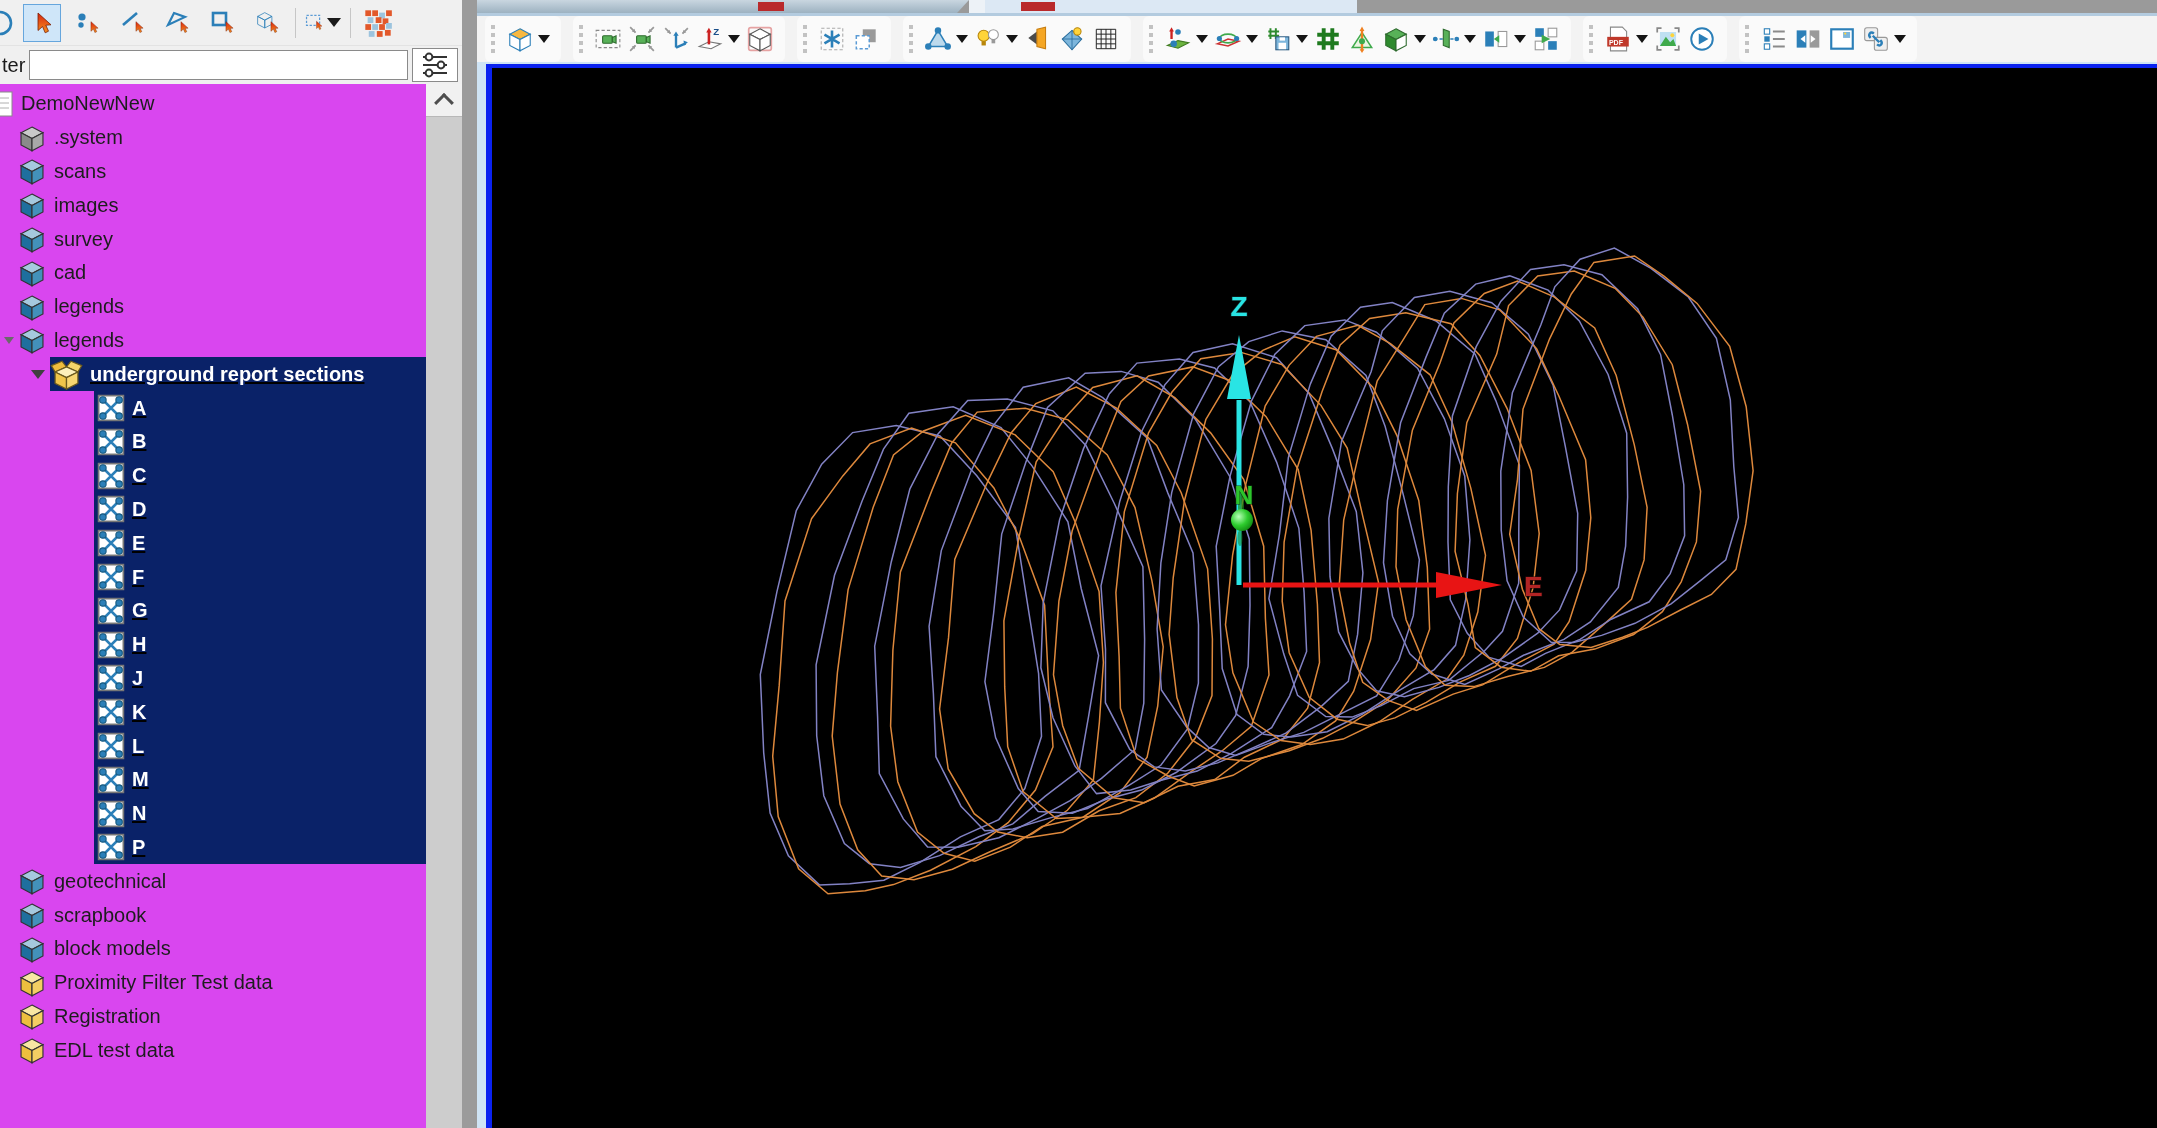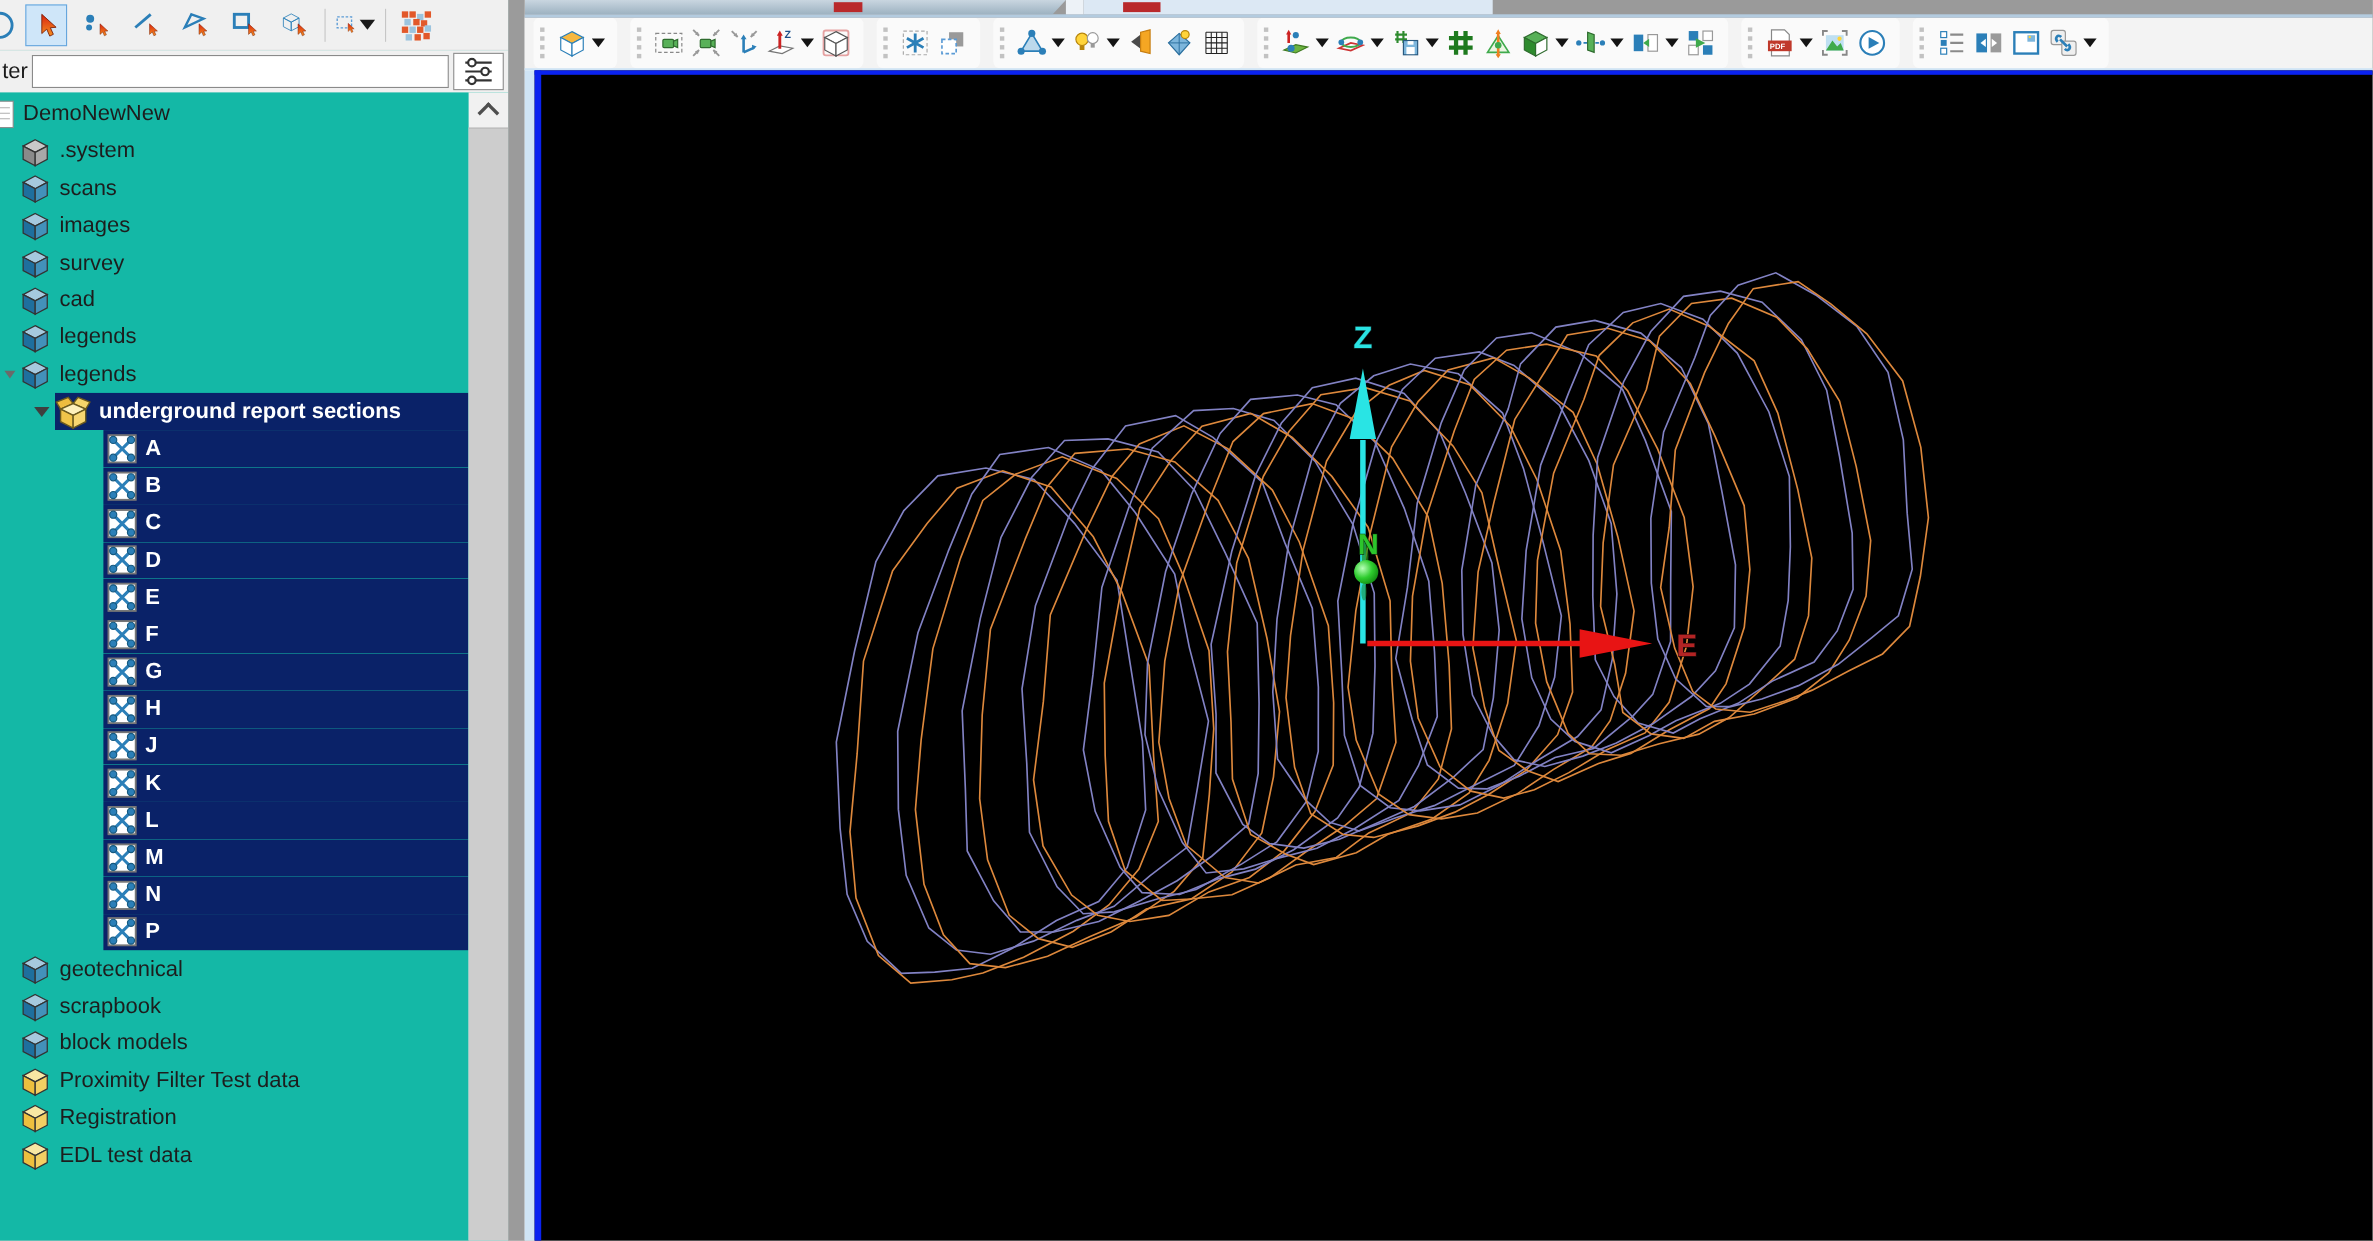--- a/index.html
+++ b/index.html
@@ -1,34 +1,34 @@
 <!DOCTYPE html>
 <html><head>
 <meta charset="utf-8">
 <style>
   html,body{margin:0;padding:0;}
   body{width:2157px;height:1128px;position:relative;overflow:hidden;background:#fff;
        font-family:"Liberation Sans",sans-serif;-webkit-font-smoothing:antialiased;}
   
-  #left-panel{position:absolute;left:0;top:0;width:462px;height:1128px;background:#14b8a6;overflow:hidden;}
+  #left-panel{position:absolute;left:0;top:0;width:462px;height:1128px;background:#d946ef;overflow:hidden;}
   #left-toolbar{height:45px;background:#f0f0f0;display:flex;align-items:center;gap:9px;overflow:hidden;border-bottom:1px solid #e3e3e3;}
   .lt-btn{width:36px;height:36px;display:flex;align-items:center;justify-content:center;flex:0 0 auto;}
   .lt-btn.active{background:#cfe6f9;border:1px solid #66a6dd;width:36px;height:36px;}
   .lt-sep{width:1px;height:30px;background:#c6c6c6;flex:0 0 auto;}
   .lt-dd{width:0;height:0;border-left:7px solid transparent;border-right:7px solid transparent;border-top:9px solid #1a1a1a;margin-left:2px;}
   #filter-row{height:38px;background:#f0f0f0;display:flex;align-items:center;gap:4px;padding:0 4px 0 2px;}
   #filter-label{font-size:20px;color:#1a1a1a;flex:0 0 auto;}
   #filter-input{flex:1;height:28px;border:1px solid #8a8a8a;background:#fff;font-size:18px;padding:0 6px;outline:none;min-width:0;}
   #filter-settings{width:44px;height:32px;background:#fff;border:1px solid #8a8a8a;display:flex;align-items:center;justify-content:center;flex:0 0 auto;}
   
   #tree{position:absolute;top:84px;left:0;width:426px;bottom:0;overflow:hidden;padding-top:3px;}
   .row{height:33.8px;display:flex;align-items:center;overflow:hidden;}
   .pre{flex:0 0 auto;height:100%;display:flex;align-items:center;justify-content:flex-end;}
   .hl{flex:1;height:100%;display:flex;align-items:center;gap:7px;min-width:0;}
-  .hl.sel{background:#0a2268;}
+  .hl.sel{background:#0a2268;text-decoration:underline;}
   .lbl{font-size:20px;color:#1d1d1d;white-space:nowrap;}
   .hl.sel .lbl{color:#fff;font-weight:bold;}
   .exp{width:0;height:0;border-left:7px solid transparent;border-right:7px solid transparent;border-top:9px solid #3f3f3f;margin-right:5px;}
   .exp.small{border-left-width:5px;border-right-width:5px;border-top-width:7px;border-top-color:#6a6a6a;margin-right:3px;}
   .ticon{flex:0 0 auto;display:flex;align-items:center;}
   
   #tree-scrollbar{position:absolute;top:84px;right:0;width:36px;bottom:0;background:#f1f1f1;}
   #sb-up{height:32px;display:flex;align-items:center;justify-content:center;}
   #sb-up i{display:block;width:11px;height:11px;border-left:3px solid #4e4e4e;border-top:3px solid #4e4e4e;transform:rotate(45deg) translate(2px,2px);}
   #sb-thumb{position:absolute;left:0;right:0;top:32px;bottom:0;background:#cdcdcd;border-top:1px solid #b8b8b8;}

